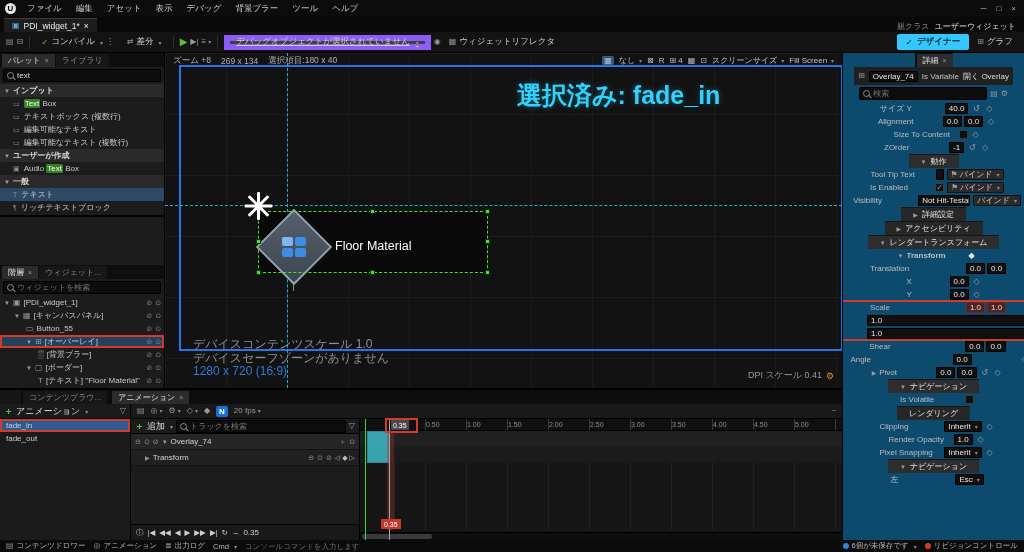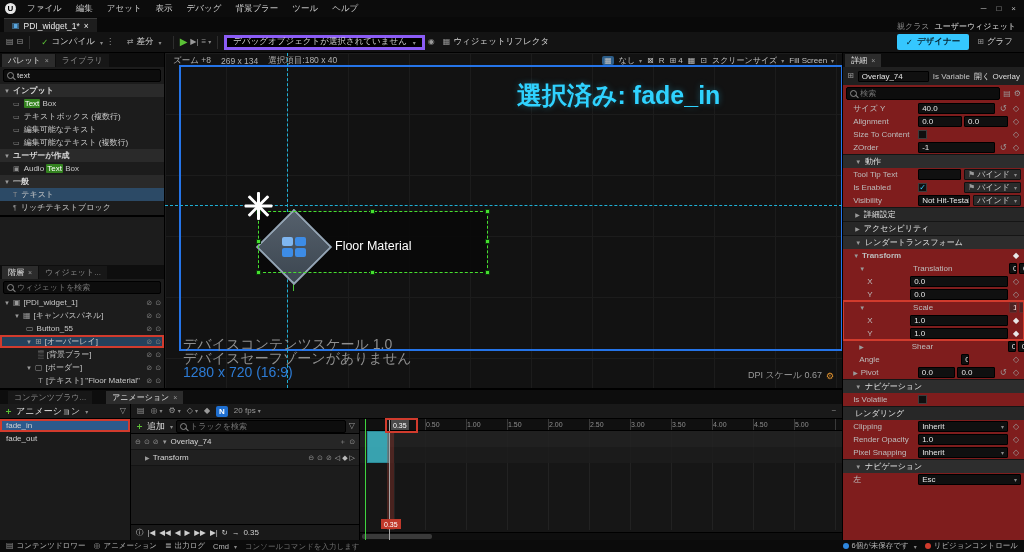--- a/index.html
+++ b/index.html
@@ -18,21 +18,21 @@
 .doctab{display:flex;align-items:center;gap:4px;background:#1d1d1d;height:14px;padding:0 8px;margin-left:4px;border-top:1px solid #3c3c3c;font-size:8.5px;color:#ececec;}
 .doctab .tico{color:#58a6e0;font-size:8px;}
 .parentclass{margin-left:auto;display:flex;gap:5px;align-items:center;padding-right:8px;font-size:8px;}
 .parentclass .k{color:#8a8a8a;}
 .parentclass .v{color:#e2e2e2;}
 
 .toolbar{position:absolute;left:0;top:32px;width:1024px;height:21px;background:#131313;border-bottom:1px solid #000;display:flex;align-items:center;gap:3px;padding:0 6px;font-size:8.5px;z-index:18;}
 .tbtn{display:flex;align-items:center;gap:3px;padding:0 5px;height:16px;color:#d6d6d6;border-radius:2px;}
 .sep{width:1px;height:13px;background:#2d2d2d;margin:0 3px;}
 .green{color:#5bc236;}
-.ddfield{display:flex;align-items:center;gap:4px;background:#000000;border:3px solid #8b5cf6;height:15px;padding:0 6px;color:#cfcfcf;}
+.ddfield{display:flex;align-items:center;gap:4px;background:#404040;border:6px solid #8b5cf6;height:15px;padding:0 6px;color:#cfcfcf;text-decoration:underline;}
 .designer-btn{margin-left:auto;background:#35c7ff;color:#05222e;font-weight:bold;height:16px;display:flex;align-items:center;gap:4px;padding:0 9px;border-radius:2px;}
 
 .workspace{position:absolute;left:0;top:53px;width:1024px;height:487px;display:flex;}
 .lc{width:852px;display:flex;flex-direction:column;}
 .toprow{height:335px;display:flex;}
 
 .leftcol{width:165px;display:flex;flex-direction:column;background:#1c1c1c;border-right:1px solid #000;}
 .palette{height:164px;display:flex;flex-direction:column;border-bottom:2px solid #000;overflow:hidden;}
 .hier{flex:1;display:flex;flex-direction:column;overflow:hidden;margin-top:48px;}
 .ptabs{height:14px;background:#0e0e0e;display:flex;align-items:flex-end;gap:1px;padding-left:2px;}
@@ -70,26 +70,26 @@
 .greenline{position:absolute;left:128px;top:156px;height:82px;border-left:1px solid #46c832;z-index:3;}
 .diamond{position:absolute;left:102px;top:167px;width:54px;height:54px;transform:rotate(45deg);background:linear-gradient(135deg,#55606c,#3c4650);border:2px solid #93a4b4;z-index:3;}
 .dm-ic{position:absolute;left:50%;top:50%;width:24px;height:20px;transform:translate(-50%,-50%) rotate(-45deg);display:grid;grid-template-columns:1fr 1fr;grid-template-rows:1fr 1fr;gap:2px;}
 .dm-ic div{background:#3d8ce6;border-radius:2px;}
 .dm-ic div:first-child{background:#7fb6f0;}
 .wtext{position:absolute;left:170px;top:186px;font-size:12.5px;color:#ffffff;z-index:4;}
 .selrect{position:absolute;left:93px;top:158px;width:230px;height:62px;border:1px dashed #46e02f;z-index:5;}
 .hdl{position:absolute;width:5px;height:5px;background:#46e02f;border:1px solid #0a380a;}
 .starburst{position:absolute;left:78px;top:138px;width:30px;height:30px;z-index:6;}
 .starburst i{position:absolute;left:14px;top:1px;width:3px;height:28px;background:#fff;border-radius:1px;}
-.vp-info{position:absolute;left:18px;font-size:14px;color:#8f8f8f;z-index:6;}
+.vp-info{position:absolute;left:28px;font-size:12px;color:#8f8f8f;z-index:6;}
 .vp-res{color:#2d7cd6;}
 .vp-dpi{position:absolute;right:8px;bottom:6px;display:flex;gap:4px;align-items:center;color:#9a9a9a;z-index:6;}
 .gear-o{color:#e0922f;}
 
-.details{width:184px;background:#7f1d1d;display:flex;flex-direction:column;font-size:8px;border-left:1px solid #000;overflow:hidden;}
+.details{width:184px;background:#0c4a6e;display:flex;flex-direction:column;font-size:8px;border-left:1px solid #000;overflow:hidden;align-items:center;}
 .dtabs{height:14px;background:#0e0e0e;display:flex;align-items:flex-end;padding-left:2px;}
 .dnamerow{display:flex;align-items:center;gap:4px;height:18px;padding:0 4px;background:#202020;}
 .dfield{background:#101010;border:1px solid #000;height:11px;line-height:10px;padding:0 3px;color:#e6e6e6;border-radius:1px;white-space:nowrap;overflow:hidden;}
 .dnamerow .dfield{flex:1;}
 .dlink{color:#dcdcdc;white-space:nowrap;}
 .drow{display:flex;align-items:center;height:13px;padding:0 3px 0 10px;gap:3px;}
 .drow.i1{padding-left:16px;gap:48px;}
 .drow.i2{padding-left:24px;}
 .dlabel{width:62px;flex-shrink:0;color:#bdbdbd;white-space:nowrap;overflow:hidden;}
 .drow .val{flex:1;min-width:0;display:flex;gap:2px;}
@@ -98,21 +98,21 @@
 .dd{display:flex;align-items:center;justify-content:space-between;gap:2px;}
 .dicon{width:10px;text-align:center;color:#9a9a9a;font-size:8px;flex-shrink:0;}
 .dicon.f{color:#e8e8e8;}
 .dsec{display:flex;align-items:center;height:14px;background:#2d2d2d;padding:0 12px;gap:4px;color:#e2e2e2;font-weight:normal;border-top:1px solid #151515;}
 .dsec.dark{background:#272727;}
 .cb{width:9px;height:9px;background:#0f0f0f;border:1px solid #3c3c3c;display:inline-flex;align-items:center;justify-content:center;color:#35c7ff;font-size:8px;flex-shrink:0;}
 .bindbtn{display:flex;align-items:center;gap:2px;background:#2b2b2b;border:1px solid #101010;height:11px;padding:0 3px;color:#cfcfcf;border-radius:1px;flex-shrink:0;}
 .annot-red{outline:2px solid #d13b2d;outline-offset:-1px;position:relative;z-index:3;}
 
 .bottom{height:152px;display:flex;flex-direction:column;border-top:2px solid #000;background:#161616;}
-.btabs{height:14px;background:#0d0d0d;display:flex;align-items:flex-end;gap:14px;padding-left:8px;}
+.btabs{height:14px;background:#0d0d0d;display:flex;align-items:flex-end;gap:5px;padding-left:2px;margin-left:21px;}
 .bbody{flex:1;display:flex;min-height:0;}
 .animcol{width:131px;border-right:1px solid #000;display:flex;flex-direction:column;background:#1b1b1b;}
 .animtb{height:15px;display:flex;align-items:center;gap:3px;padding:0 4px;border-bottom:1px solid #000;}
 .addanim{display:flex;align-items:center;gap:3px;color:#e0e0e0;}
 .plus{color:#5bc236;font-weight:bold;}
 .aitem{height:13px;display:flex;align-items:center;padding:0 6px;font-size:8px;color:#d0d0d0;}
 .asel{background:#2d5a8c;outline:2px solid #d13b2d;outline-offset:-2px;}
 
 .seq{flex:1;display:flex;flex-direction:column;position:relative;min-width:0;}
 .seqtb{height:15px;display:flex;align-items:center;gap:6px;padding:0 6px;border-bottom:1px solid #000;font-size:8px;color:#b8b8b8;background:#191919;}
@@ -412,21 +412,21 @@
           <i style="transform:rotate(0deg)"></i>
           <i style="transform:rotate(45deg)"></i>
           <i style="transform:rotate(90deg)"></i>
           <i style="transform:rotate(135deg)"></i>
         </div>
 
         <div class="vp-info" style="top:283px">デバイスコンテンツスケール 1.0</div>
         <div class="vp-info" style="top:297px">デバイスセーフゾーンがありません</div>
         <div class="vp-info vp-res" style="top:311px">1280 x 720 (16:9)</div>
         <div class="vp-dpi">
-          <span>DPI スケール 0.67</span>
+          <span>DPI スケール 0.41</span>
           <span class="gear-o">⚙</span>
         </div>
       </div>
     </div>
 
     <div class="bottom">
       <div class="btabs">
         <div class="ptab inactive">
           <span>コンテンツブラウ...</span>
         </div>

